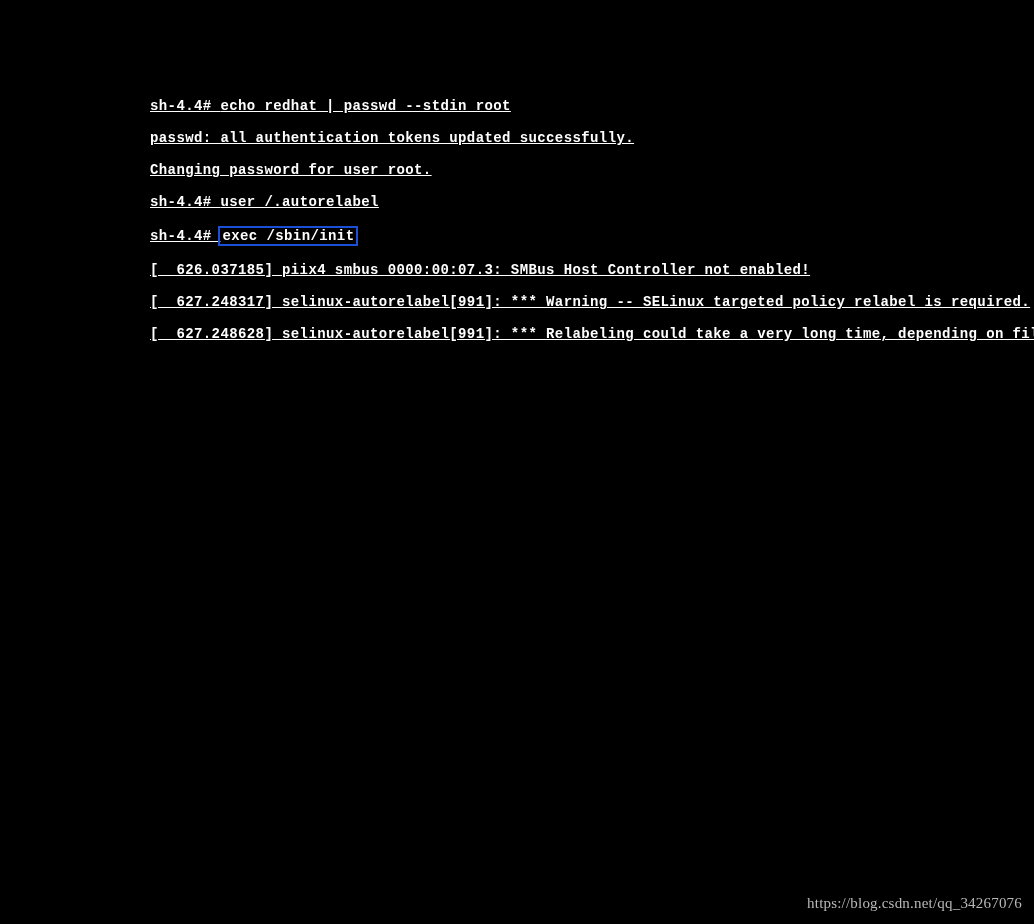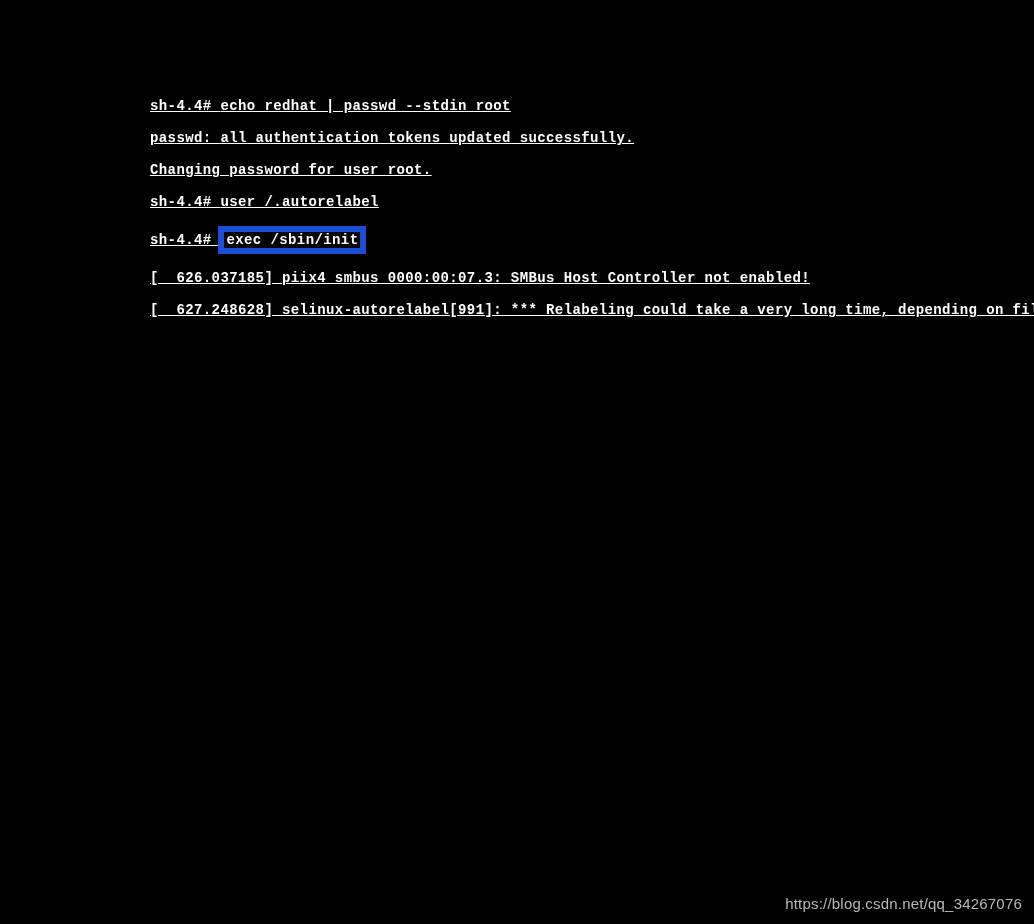--- a/index.html
+++ b/index.html
@@ -23,42 +23,43 @@
       padding-left: 150px;
       white-space: pre;
       line-height: 16px;
       letter-spacing: 0.4px;
       text-decoration: underline;
     }
     .line {
       display: block;
     }
     .highlight-box {
-      border: 6px solid #1d4ed8;
+      border: 2px solid #1d4ed8;
       display: inline-block;
       padding: 0 2px;
       margin-left: -2px;
     }
     .watermark {
       position: absolute;
       bottom: 12px;
       right: 12px;
-      font-family: Liberation Sans, sans-serif;
+      font-family: Liberation Serif, serif;
       font-weight: normal;
       font-size: 15px;
       color: #b8b8b8;
       letter-spacing: 0.2px;
     }
   </style>
 </head>
 <body>
 
 <div class="terminal">
 <span class="line"><span>sh-4.4# </span><span>echo redhat | passwd --stdin root</span></span>
 <span class="line">passwd: all authentication tokens updated successfully.</span>
 <span class="line">Changing password for user root.</span>
 <span class="line"><span>sh-4.4# </span><span>user /.autorelabel</span></span>
 <span class="line"><span>sh-4.4# </span><span class="highlight-box">exec /sbin/init</span></span>
 <span class="line">[  626.037185] piix4_smbus 0000:00:07.3: SMBus Host Controller not enabled!</span>
+<span class="line">[  627.248317] selinux-autorelabel[991]: *** Warning -- SELinux targeted policy relabel is required.</span>
 <span class="line">[  627.248628] selinux-autorelabel[991]: *** Relabeling could take a very long time, depending on file</span>
 </div>
 
 <div class="watermark">https://blog.csdn.net/qq_34267076</div>
 
 </body></html>

